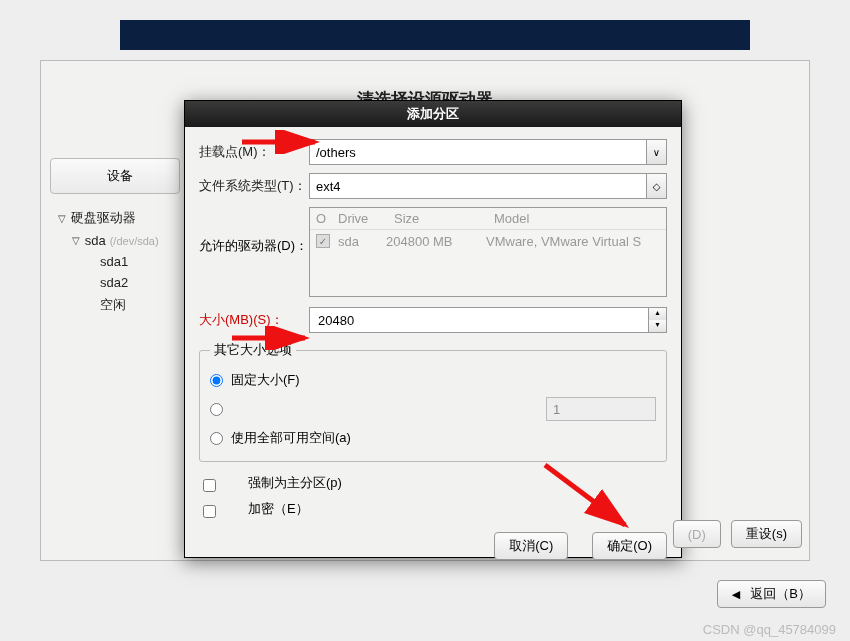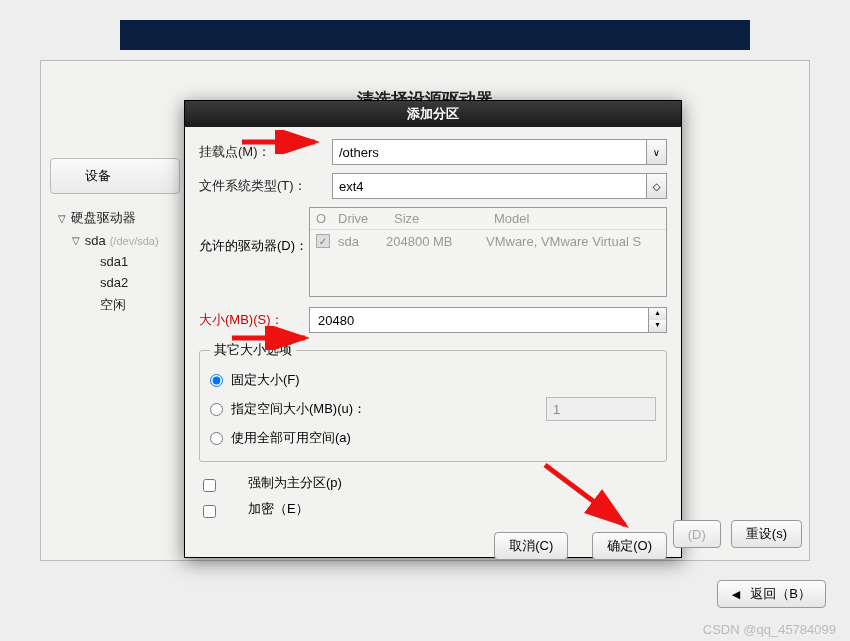--- a/index.html
+++ b/index.html
@@ -1,34 +1,34 @@
 <!DOCTYPE html>
 <html><head>
 <meta charset="utf-8">
 <style>
 * { box-sizing: border-box; margin: 0; padding: 0; font-family: sans-serif; }
 body { width: 850px; height: 641px; background: #eeeeee; position: relative; overflow: hidden; }
 .top-bar { position: absolute; top: 20px; left: 120px; width: 630px; height: 30px; background: #0b1f40; }
 .outer-frame { position: absolute; top: 60px; left: 40px; right: 40px; bottom: 80px; border: 1px solid #bbb; background: #f2f2f0; }
 .page-title { position: absolute; top: 88px; left: 0; right: 0; text-align: center; font-weight: bold; font-size: 17px; color: #222; }
 .device-panel { position: absolute; top: 158px; left: 50px; width: 130px; }
-.device-header { border: 1px solid #bbb; border-radius: 4px; padding: 8px 34px; text-align: left; font-size: 13px; background: linear-gradient(#fafafa,#eaeaea); margin-bottom: 8px; }
+.device-header { border: 1px solid #bbb; border-radius: 4px; padding: 8px 46px; text-align: right; font-size: 13px; background: linear-gradient(#fafafa,#eaeaea); margin-bottom: 8px; }
 .tree { font-size: 13px; color: #222; padding: 4px 0 0 8px; }
 .tree-row { padding: 3px 0; display: flex; align-items: center; }
 .tree-indent1 { padding-left: 14px; }
 .tree-indent2 { padding-left: 42px; }
 .tri::before { content: "▽"; font-size: 10px; margin-right: 5px; color: #444; }
 .devinfo { color: #aaa; font-size: 11px; margin-left: 4px; }
 .dialog { position: absolute; top: 100px; left: 184px; width: 498px; height: 458px; background: #f2f2f0; border: 1px solid #000; box-shadow: 0 4px 18px rgba(0,0,0,0.5); }
 .dialog-titlebar { height: 26px; background: linear-gradient(#3a3a3a,#1a1a1a); color: #fff; text-align: center; line-height: 26px; font-size: 13px; font-weight: bold; }
 .dialog-body { padding: 12px 14px 10px 14px; }
 .row { display: flex; align-items: center; margin-bottom: 8px; }
 .row label.l { width: 110px; font-size: 13px; color: #222; }
 .row label.l.red-hit { color: #c00; }
-.combo { flex: 1; display: flex; border: 1px solid #999; background: #fff; height: 26px; margin-left: 23px; }
+.combo { flex: 1; display: flex; border: 1px solid #999; background: #fff; height: 26px; }
 .combo input { flex: 1; border: none; padding: 0 6px; font-size: 13px; outline: none; }
 .combo .dd { width: 20px; border-left: 1px solid #999; background: linear-gradient(#fafafa,#e3e3e3); display: flex; align-items: center; justify-content: center; font-size: 10px; cursor: pointer; }
 .drive-row { display: flex; align-items: flex-start; }
 .drive-row label.l { width: 110px; font-size: 13px; padding-top: 30px; }
 .drive-list { flex: 1; height: 90px; border: 1px solid #999; background: #f4f4f2; }
 .drive-head { display: flex; padding: 3px 6px; font-size: 13px; color: #999; border-bottom: 1px solid #ddd; }
 .drive-head span:nth-child(1){width:22px;} .drive-head span:nth-child(2){width:56px;} .drive-head span:nth-child(3){width:100px;} .drive-head span:nth-child(4){flex:1;}
 .drive-item { display: flex; padding: 4px 6px; font-size: 13px; color: #999; }
 .chk { width: 14px; height: 14px; border: 1px solid #aaa; background: #ddd; display: inline-flex; align-items: center; justify-content: center; font-size: 10px; margin-right: 8px; color: #777; }
 .size-input { flex: 1; display: flex; border: 1px solid #999; background: #fff; height: 26px; }
@@ -134,21 +134,20 @@
     </div>
 
     <fieldset>
       <legend>其它大小选项</legend>
       <div class="radio-row">
         <input type="radio" name="szopt" checked="" style="">
         <span>固定大小(F)</span>
       </div>
       <div class="radio-row">
         <input type="radio" name="szopt" style="">
-        <span>指定空间大小(MB)(u)：</span>
         <div class="num-small">1</div>
       </div>
       <div class="radio-row">
         <input type="radio" name="szopt" style="">
         <span>使用全部可用空间(a)</span>
       </div>
     </fieldset>
 
     <div class="cb-row">
       <input type="checkbox" style="">

